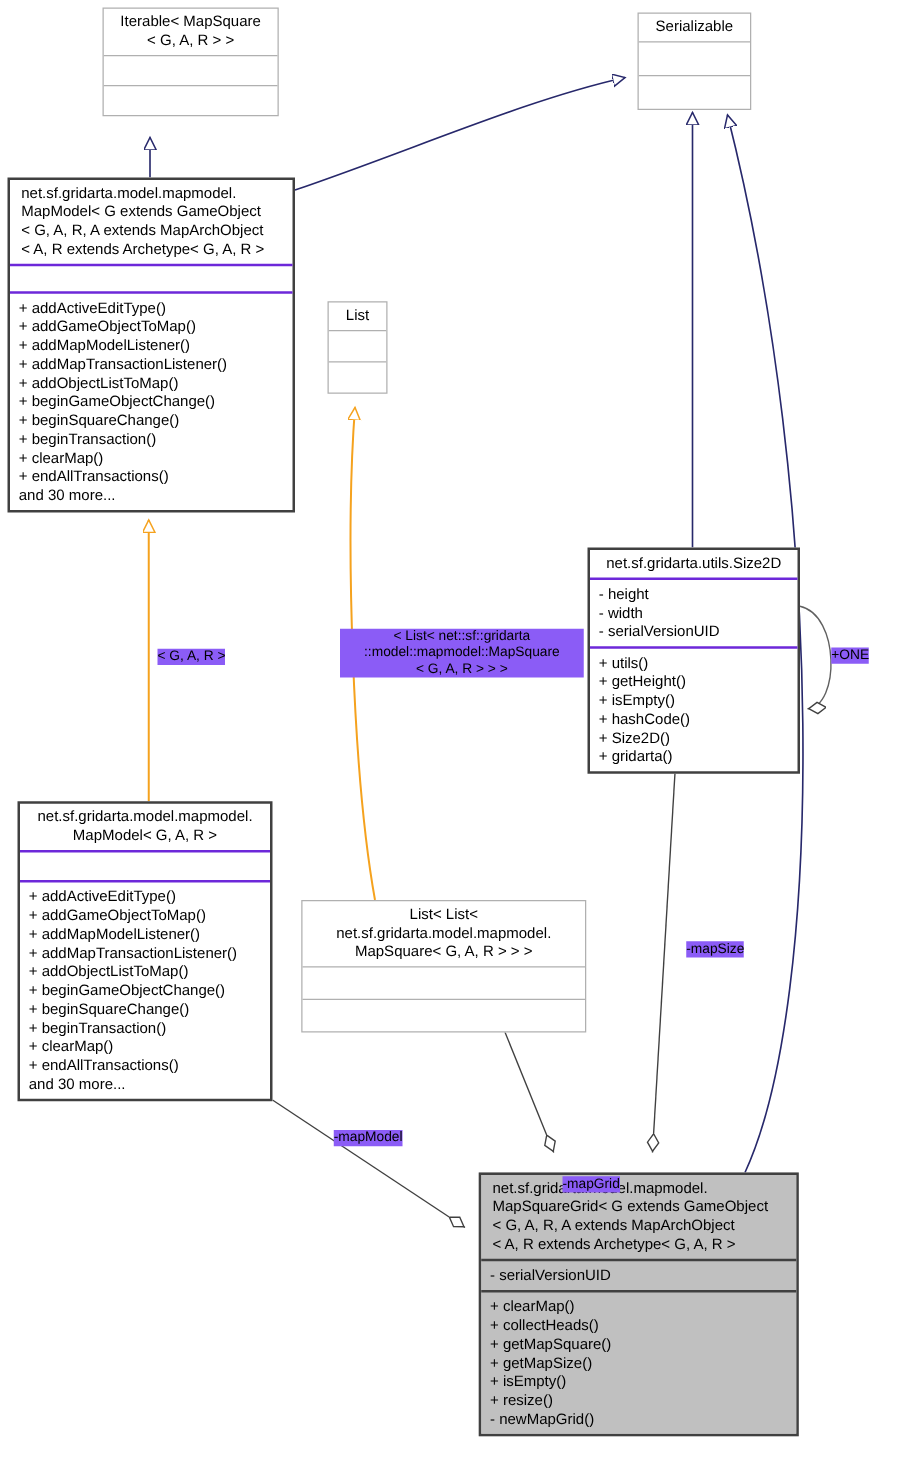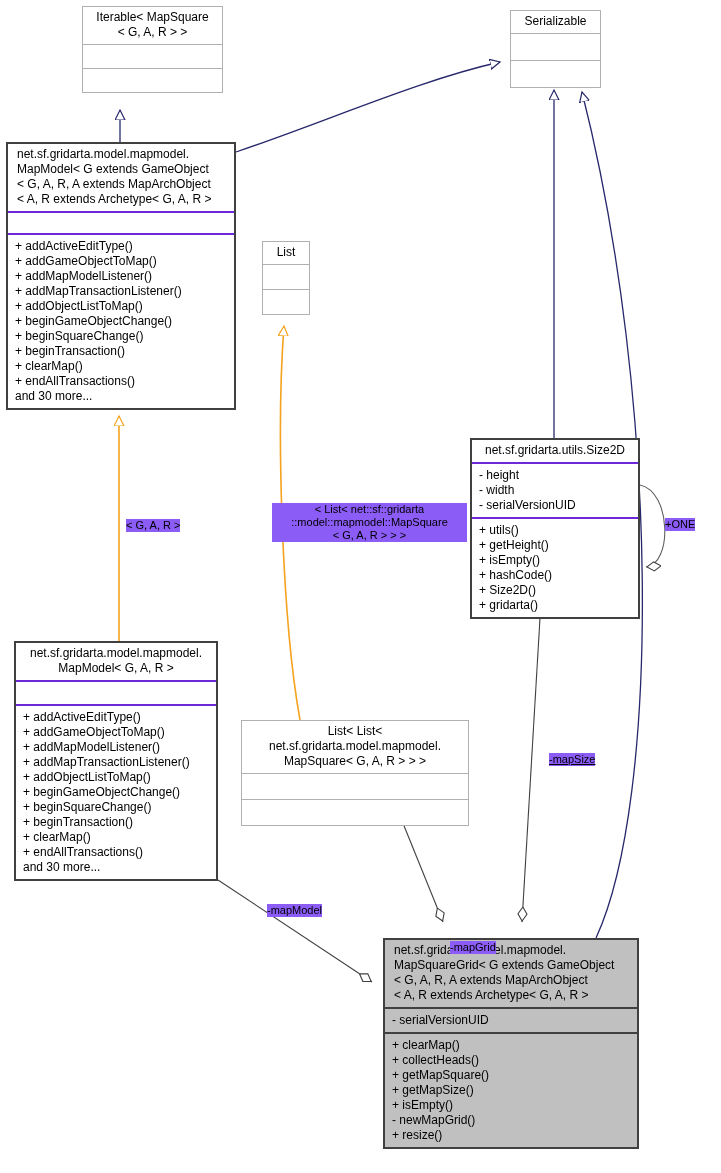--- a/index.html
+++ b/index.html
@@ -162,32 +162,32 @@
 &lt; A, R extends Archetype&lt; G, A, R &gt;</div>
     <div class="compartment members">
       <div>- serialVersionUID</div>
     </div>
     <div class="compartment members">
       <div>+ clearMap()</div>
       <div>+ collectHeads()</div>
       <div>+ getMapSquare()</div>
       <div>+ getMapSize()</div>
       <div>+ isEmpty()</div>
+      <div>+ resize()</div>
       <div>- newMapGrid()</div>
-      <div>+ resize()</div>
     </div>
   </div>
 
   <div class="edge-label" style="left:126px;top:519px;">&lt; G, A, R &gt;</div>
 
   <div class="edge-label center" style="left:272px;top:503px;white-space:pre-line;width:195px;">&lt; List&lt; net::sf::gridarta
 ::model::mapmodel::MapSquare
 &lt; G, A, R &gt; &gt; &gt;</div>
 
   <div class="edge-label" style="left:665px;top:518px;">+ONE</div>
 
-  <div class="edge-label" style="left:549px;top:753px;text-decoration:underline;">-mapSize</div>
+  <div class="edge-label" style="left:549px;top:753px;">-mapSize</div>
 
   <div class="edge-label" style="left:450px;top:904px;margin-top:37px;">-mapGrid</div>
 
   <div class="edge-label" style="left:267px;top:904px;">-mapModel</div>
 
 </div>
 
 </body></html>

